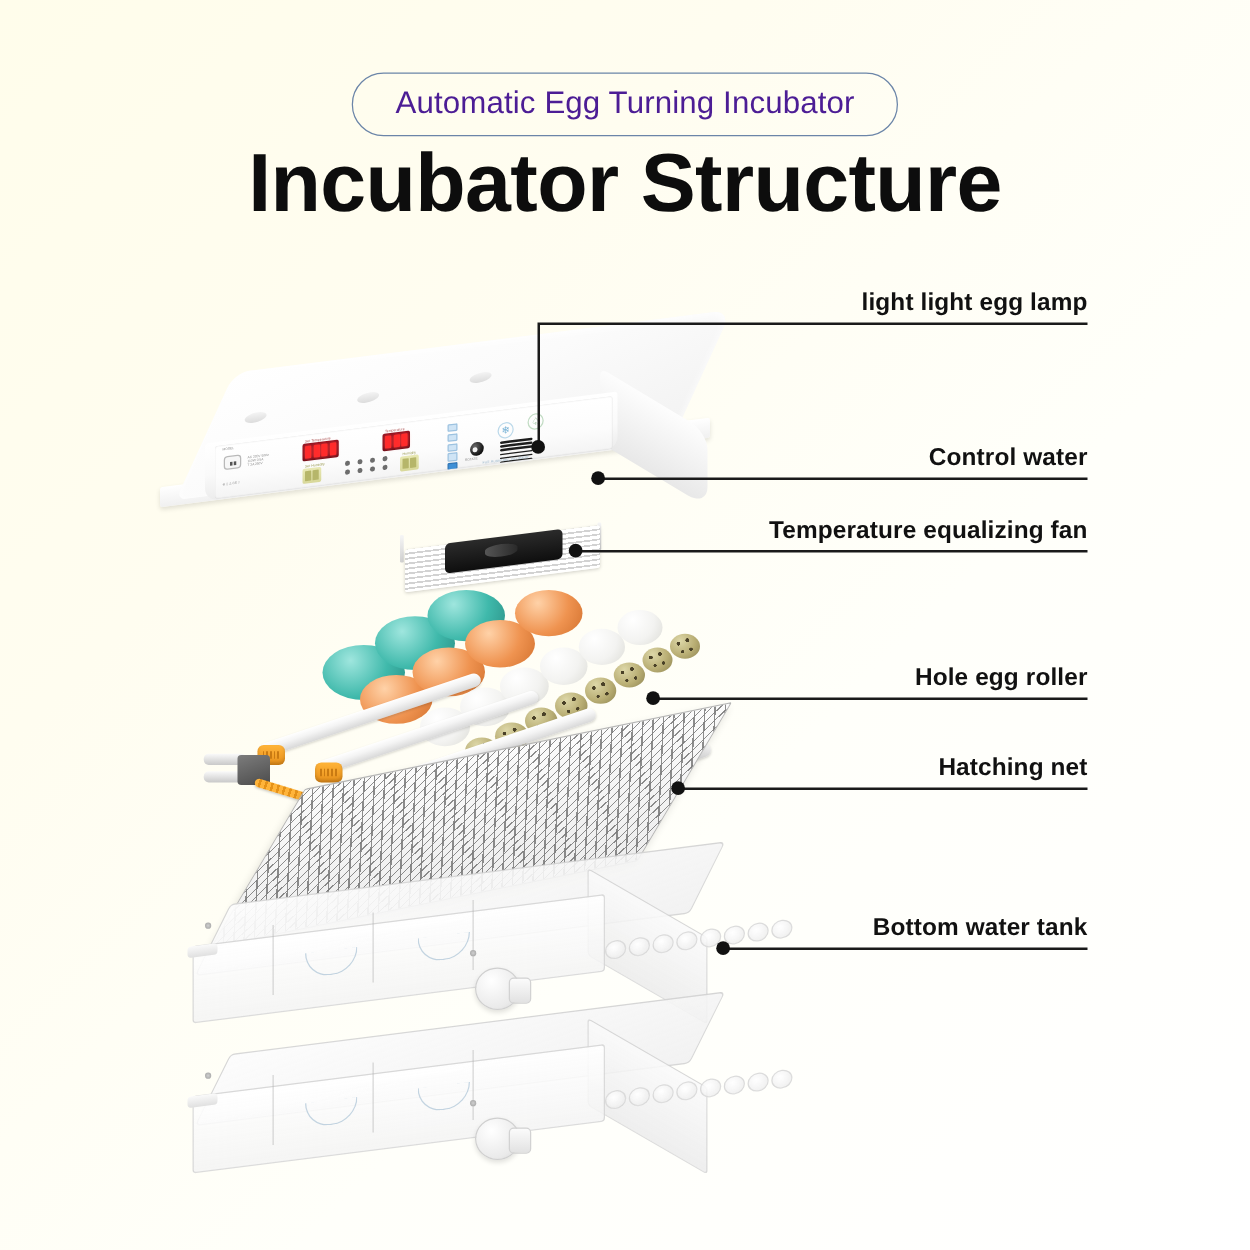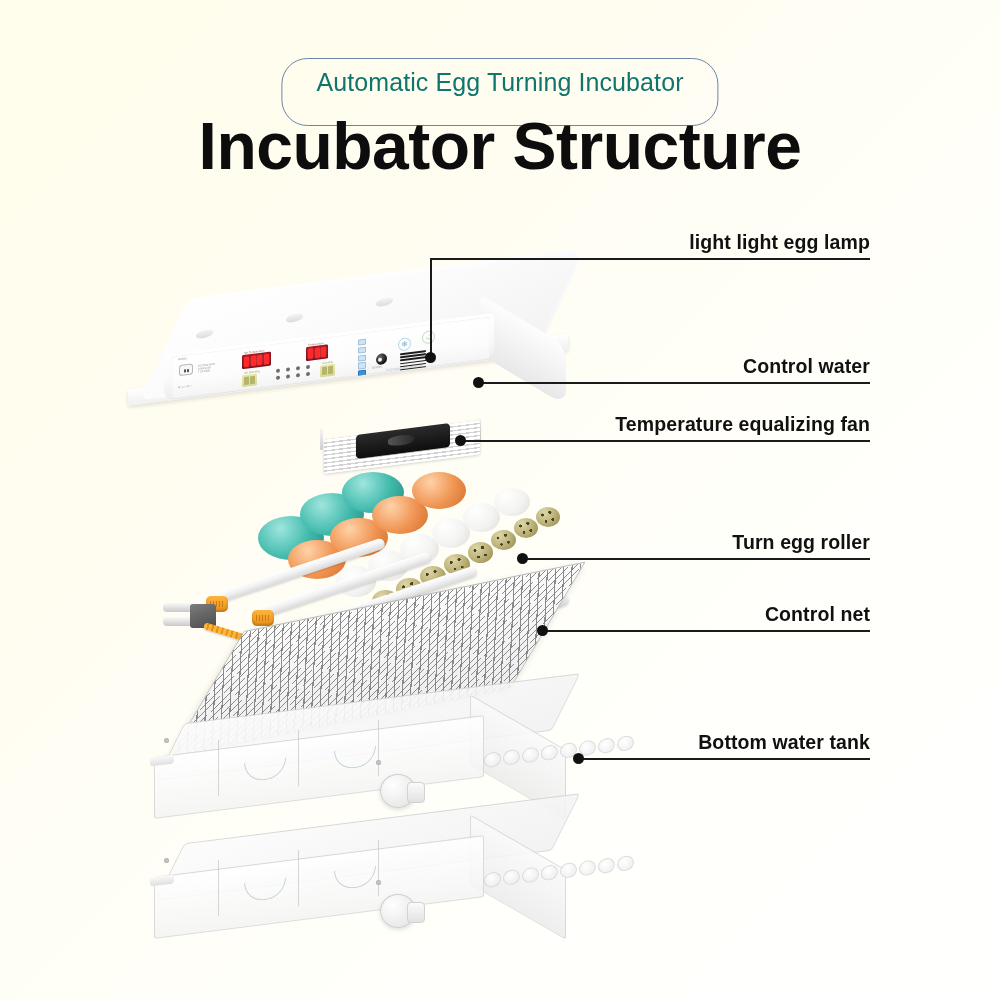--- a/index.html
+++ b/index.html
@@ -9,22 +9,22 @@
     background: linear-gradient(135deg, #fffdeb 0%, #fffdf0 30%, #fffffa 62%, #ffffff 100%);
     overflow: hidden;
     position: relative;
   }
   #stage { position: absolute; inset: 0; }
 
   
   .pill {
     position: absolute; left: 50%; top: 58px; transform: translateX(-50%);
     border: 1.6px solid #6b85a8; border-radius: 26px;
-    padding: 9px 34px 28px; background: transparent;
-    font-size: 25px; color: #0f766e; white-space: nowrap; letter-spacing: .1px;
+    padding: 9px 34px 11px; background: transparent;
+    font-size: 25px; color: #4c1d95; white-space: nowrap; letter-spacing: .1px;
   }
   .maintitle {
     position: absolute; left: 50%; top: 108px; transform: translateX(-50%);
     font-size: 66px; font-weight: 700; color: #0d0d0d;
     white-space: nowrap; letter-spacing: -.5px;
   }
 
   
   .callout { position: absolute; }
   .callout .ctext {
@@ -425,27 +425,27 @@
     <div class="cdot"></div>
   </div>
 
   <div class="callout" style="left:460px;top:406px;width:410px;height:36px;">
     <div class="ctext">Temperature equalizing fan</div>
     <div class="cline"></div>
     <div class="cdot"></div>
   </div>
 
   <div class="callout" style="left:522px;top:524px;width:348px;height:36px;">
-    <div class="ctext">Turn egg roller</div>
+    <div class="ctext">Hole egg roller</div>
     <div class="cline"></div>
     <div class="cdot"></div>
   </div>
 
   <div class="callout" style="left:542px;top:596px;width:328px;height:36px;">
-    <div class="ctext">Control net</div>
+    <div class="ctext">Hatching net</div>
     <div class="cline"></div>
     <div class="cdot"></div>
   </div>
 
   <div class="callout" style="left:578px;top:724px;width:292px;height:36px;">
     <div class="ctext">Bottom water tank</div>
     <div class="cline"></div>
     <div class="cdot"></div>
   </div>
 

